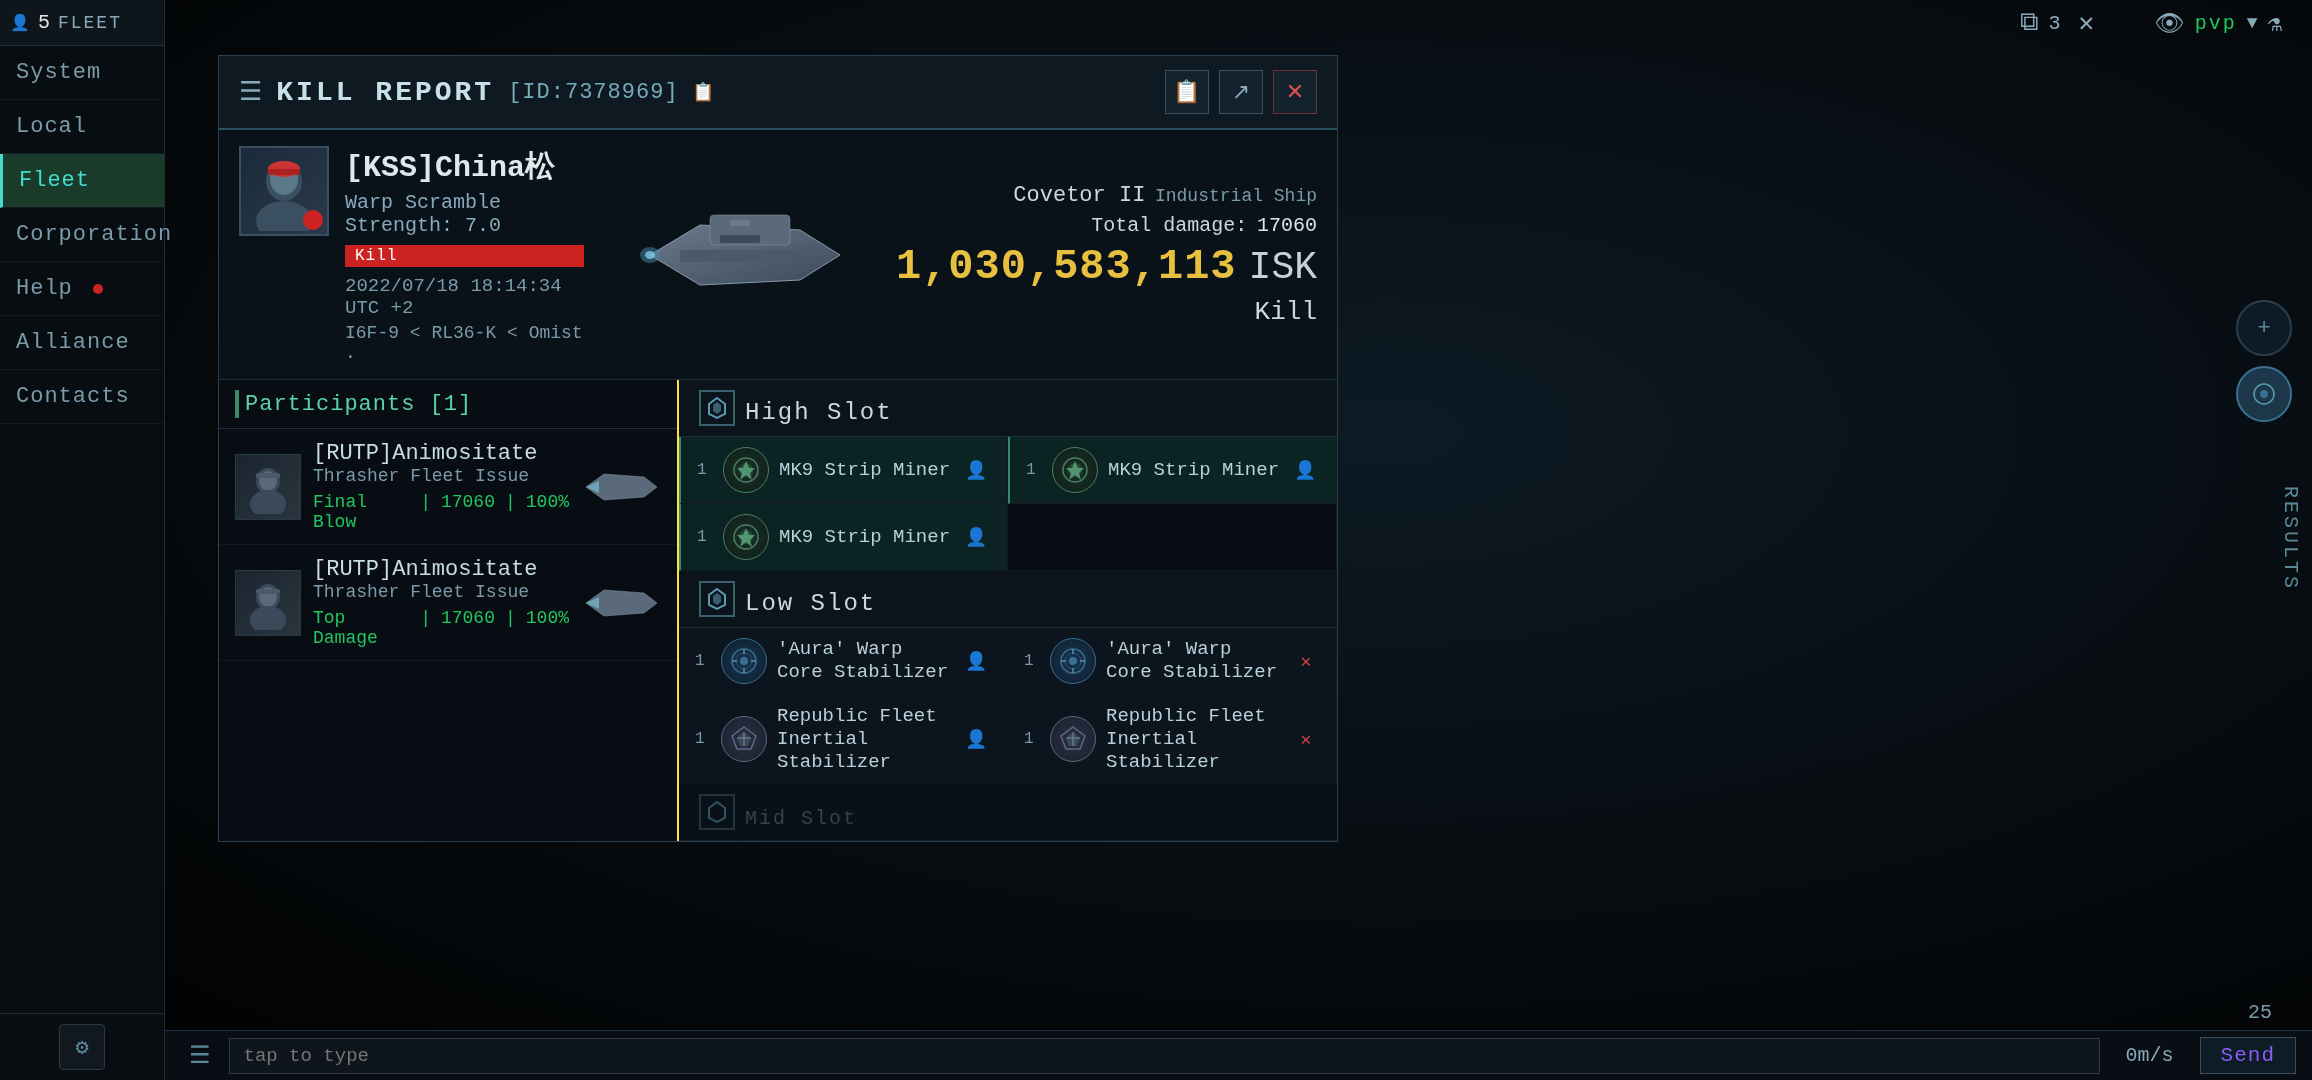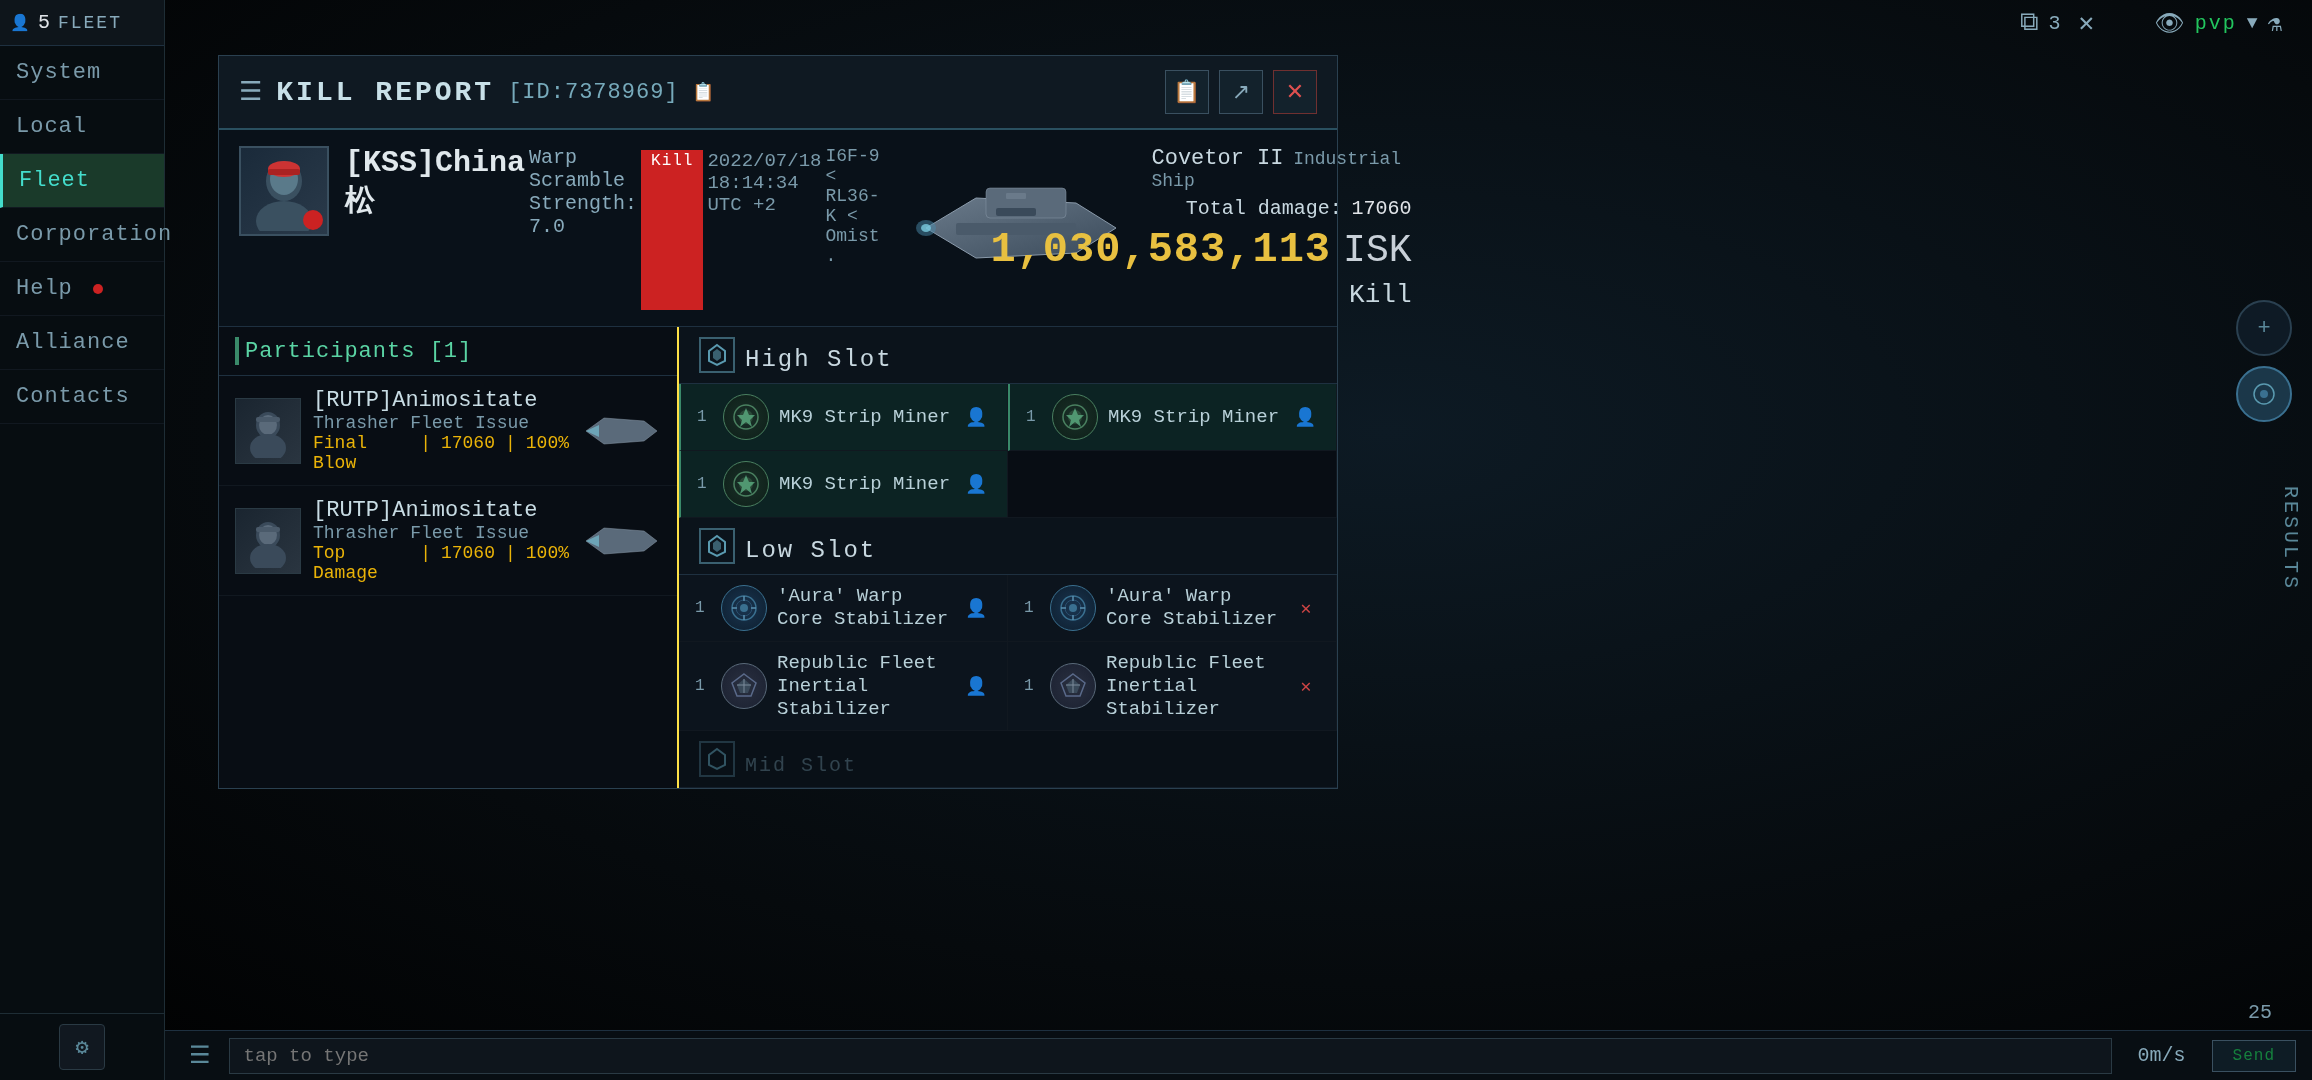--- a/index.html
+++ b/index.html
@@ -203,21 +203,21 @@
       right: 4px;
       width: 20px;
       height: 20px;
       background: #cc2222;
       border-radius: 50%;
     }
 
     .victim-details {
       flex: 1;
       display: flex;
-      flex-direction: row;
+      flex-direction: column;
       gap: 4px;
     }
 
     .victim-name {
       color: #e0e8ec;
       font-size: 30px;
       font-weight: bold;
     }
 
     .victim-warp {
@@ -371,22 +371,23 @@
     }
 
     .participant-ship {
       color: #7a9aaa;
       font-size: 18px;
     }
 
     .participant-stats {
       display: flex;
       gap: 10px;
+      margin-top: 6px;
       font-size: 18px;
-      color: #eab308;
+      color: #22c55e;
     }
 
     .participant-ship-img {
       width: 80px;
       height: 40px;
       display: flex;
       align-items: center;
       justify-content: center;
     }
 
@@ -526,23 +527,23 @@
     .chat-menu-btn {
       color: #5a8899;
       font-size: 24px;
       cursor: pointer;
       padding: 4px 8px;
     }
 
     .send-btn {
       background: rgba(15,30,40,0.9);
       border: 1px solid #3a5060;
-      color: #15803d;
+      color: #8b5cf6;
       padding: 6px 20px;
-      font-size: 16px;
+      font-size: 21px;
       cursor: pointer;
       font-family: inherit;
       letter-spacing: 1px;
     }
 
     .speed-display {
       color: #8ab;
       font-size: 20px;
       text-align: center;
       min-width: 80px;

